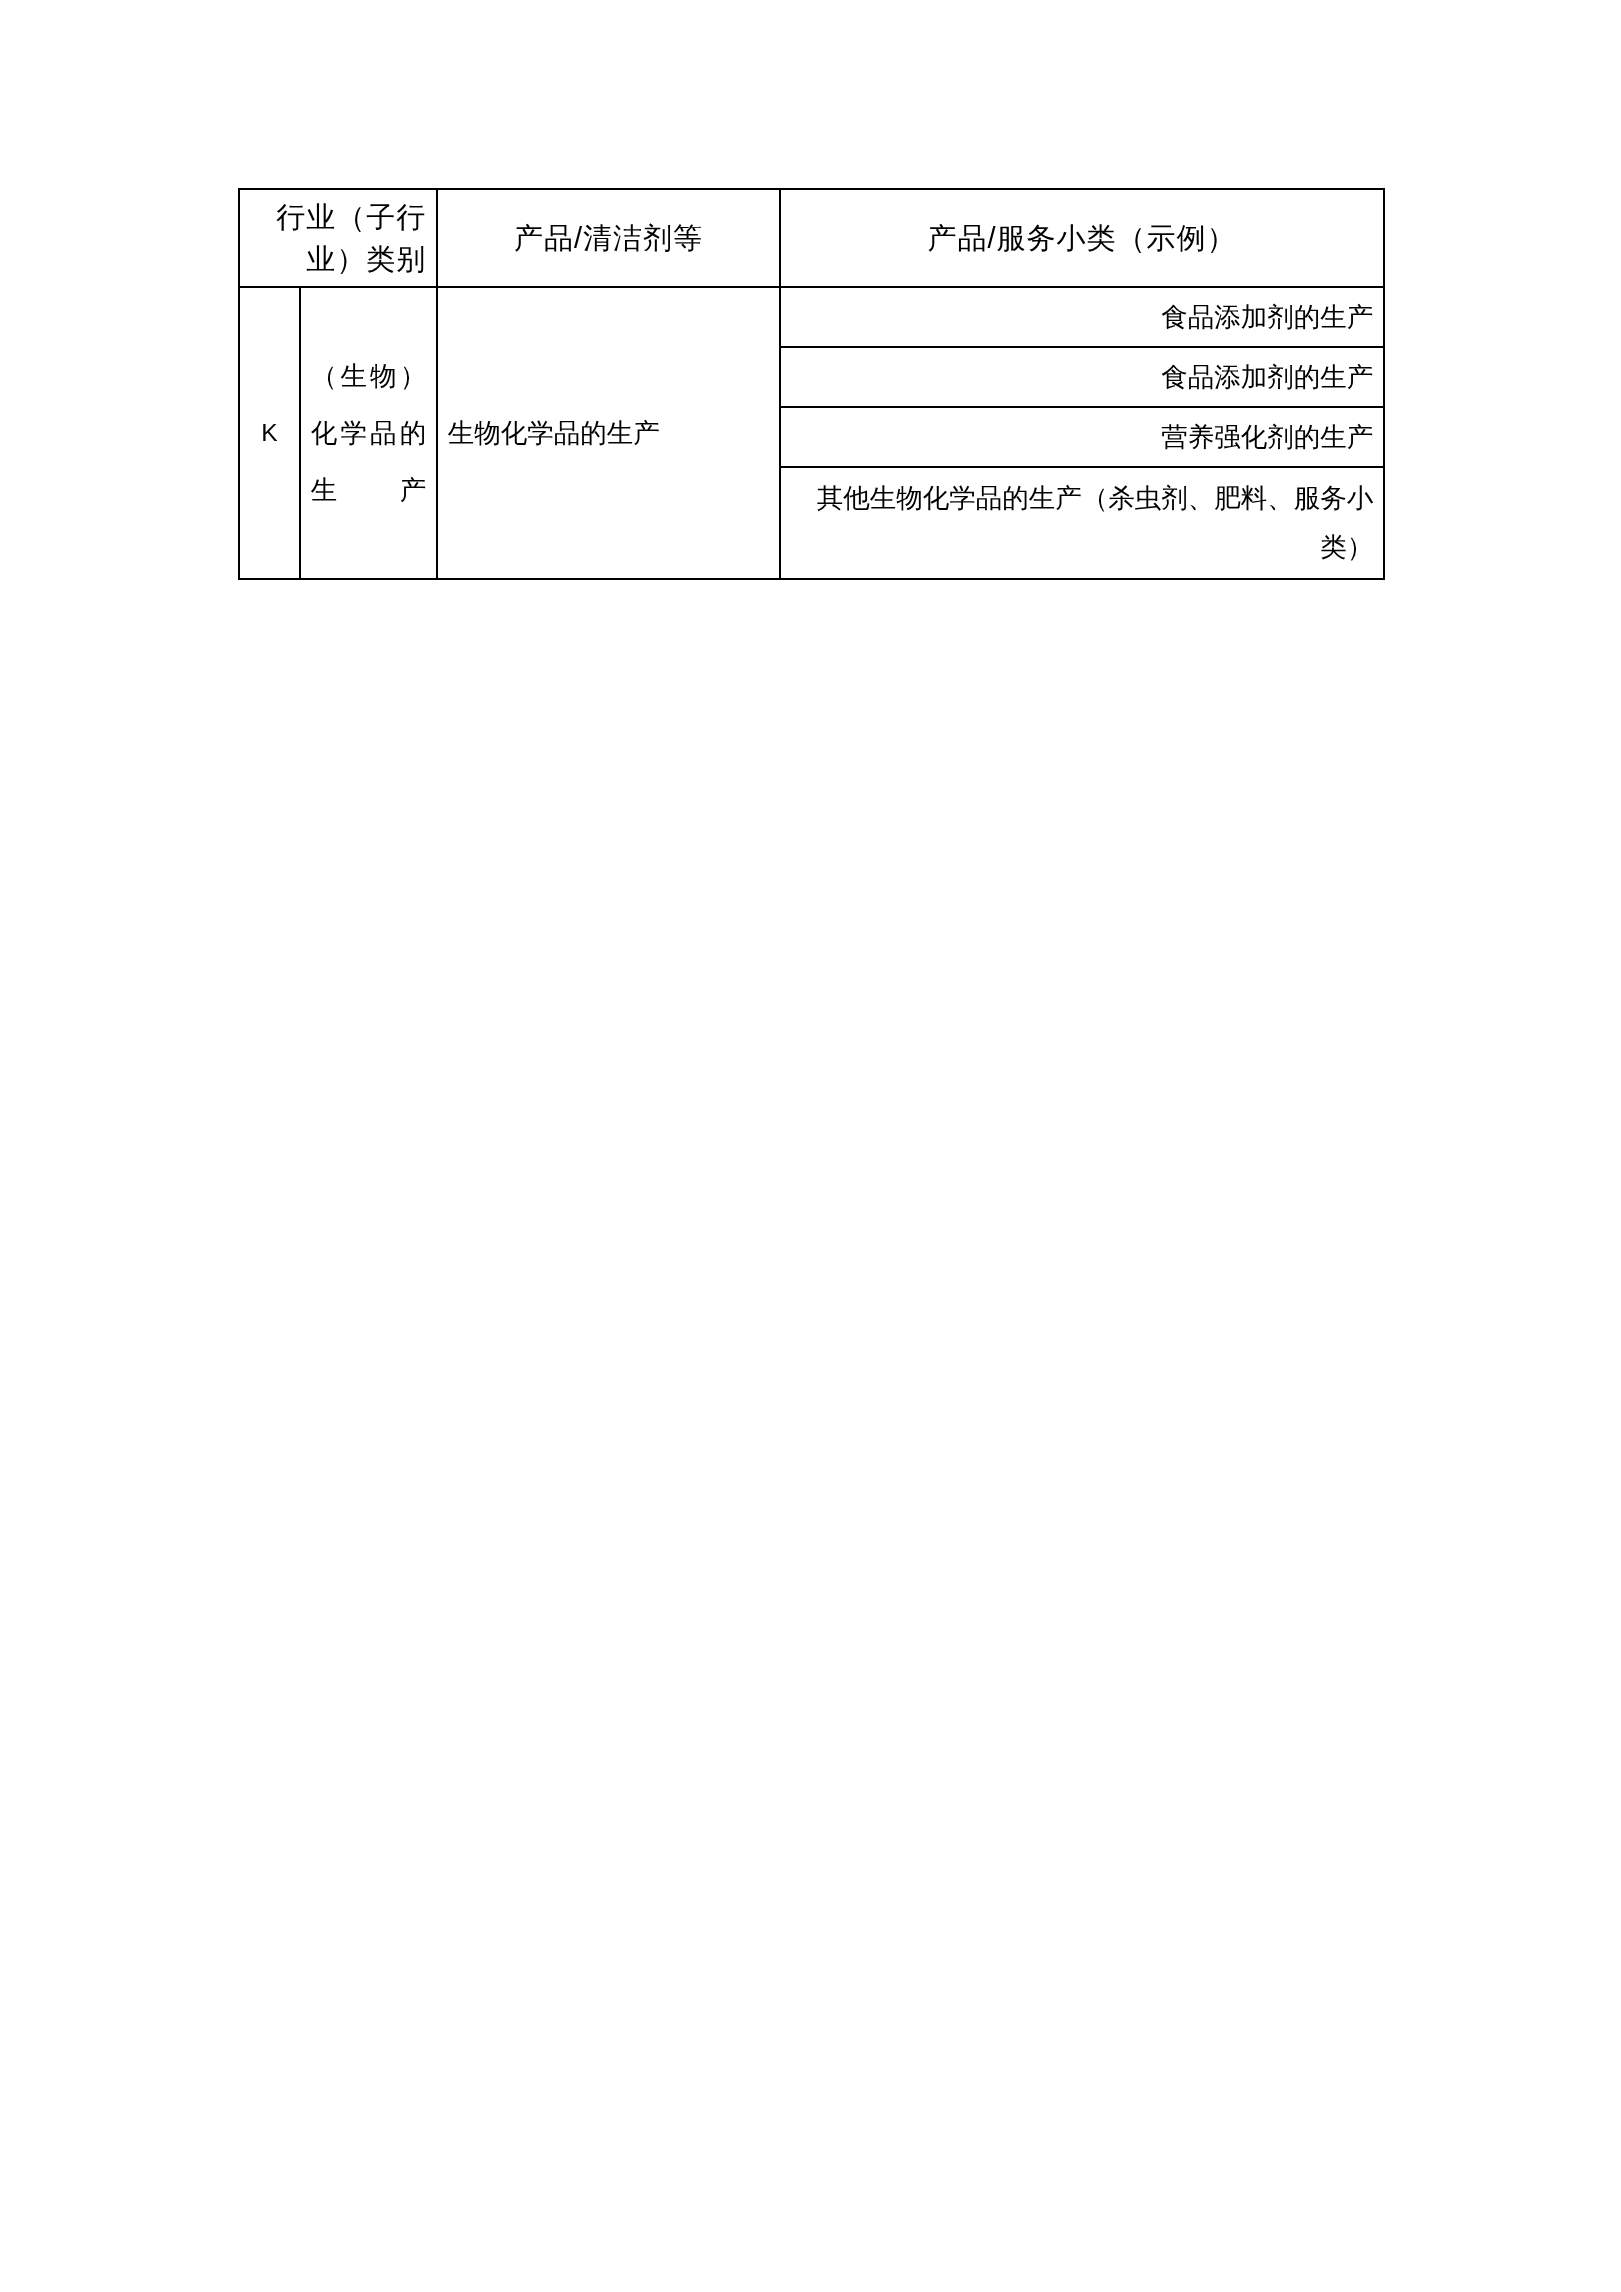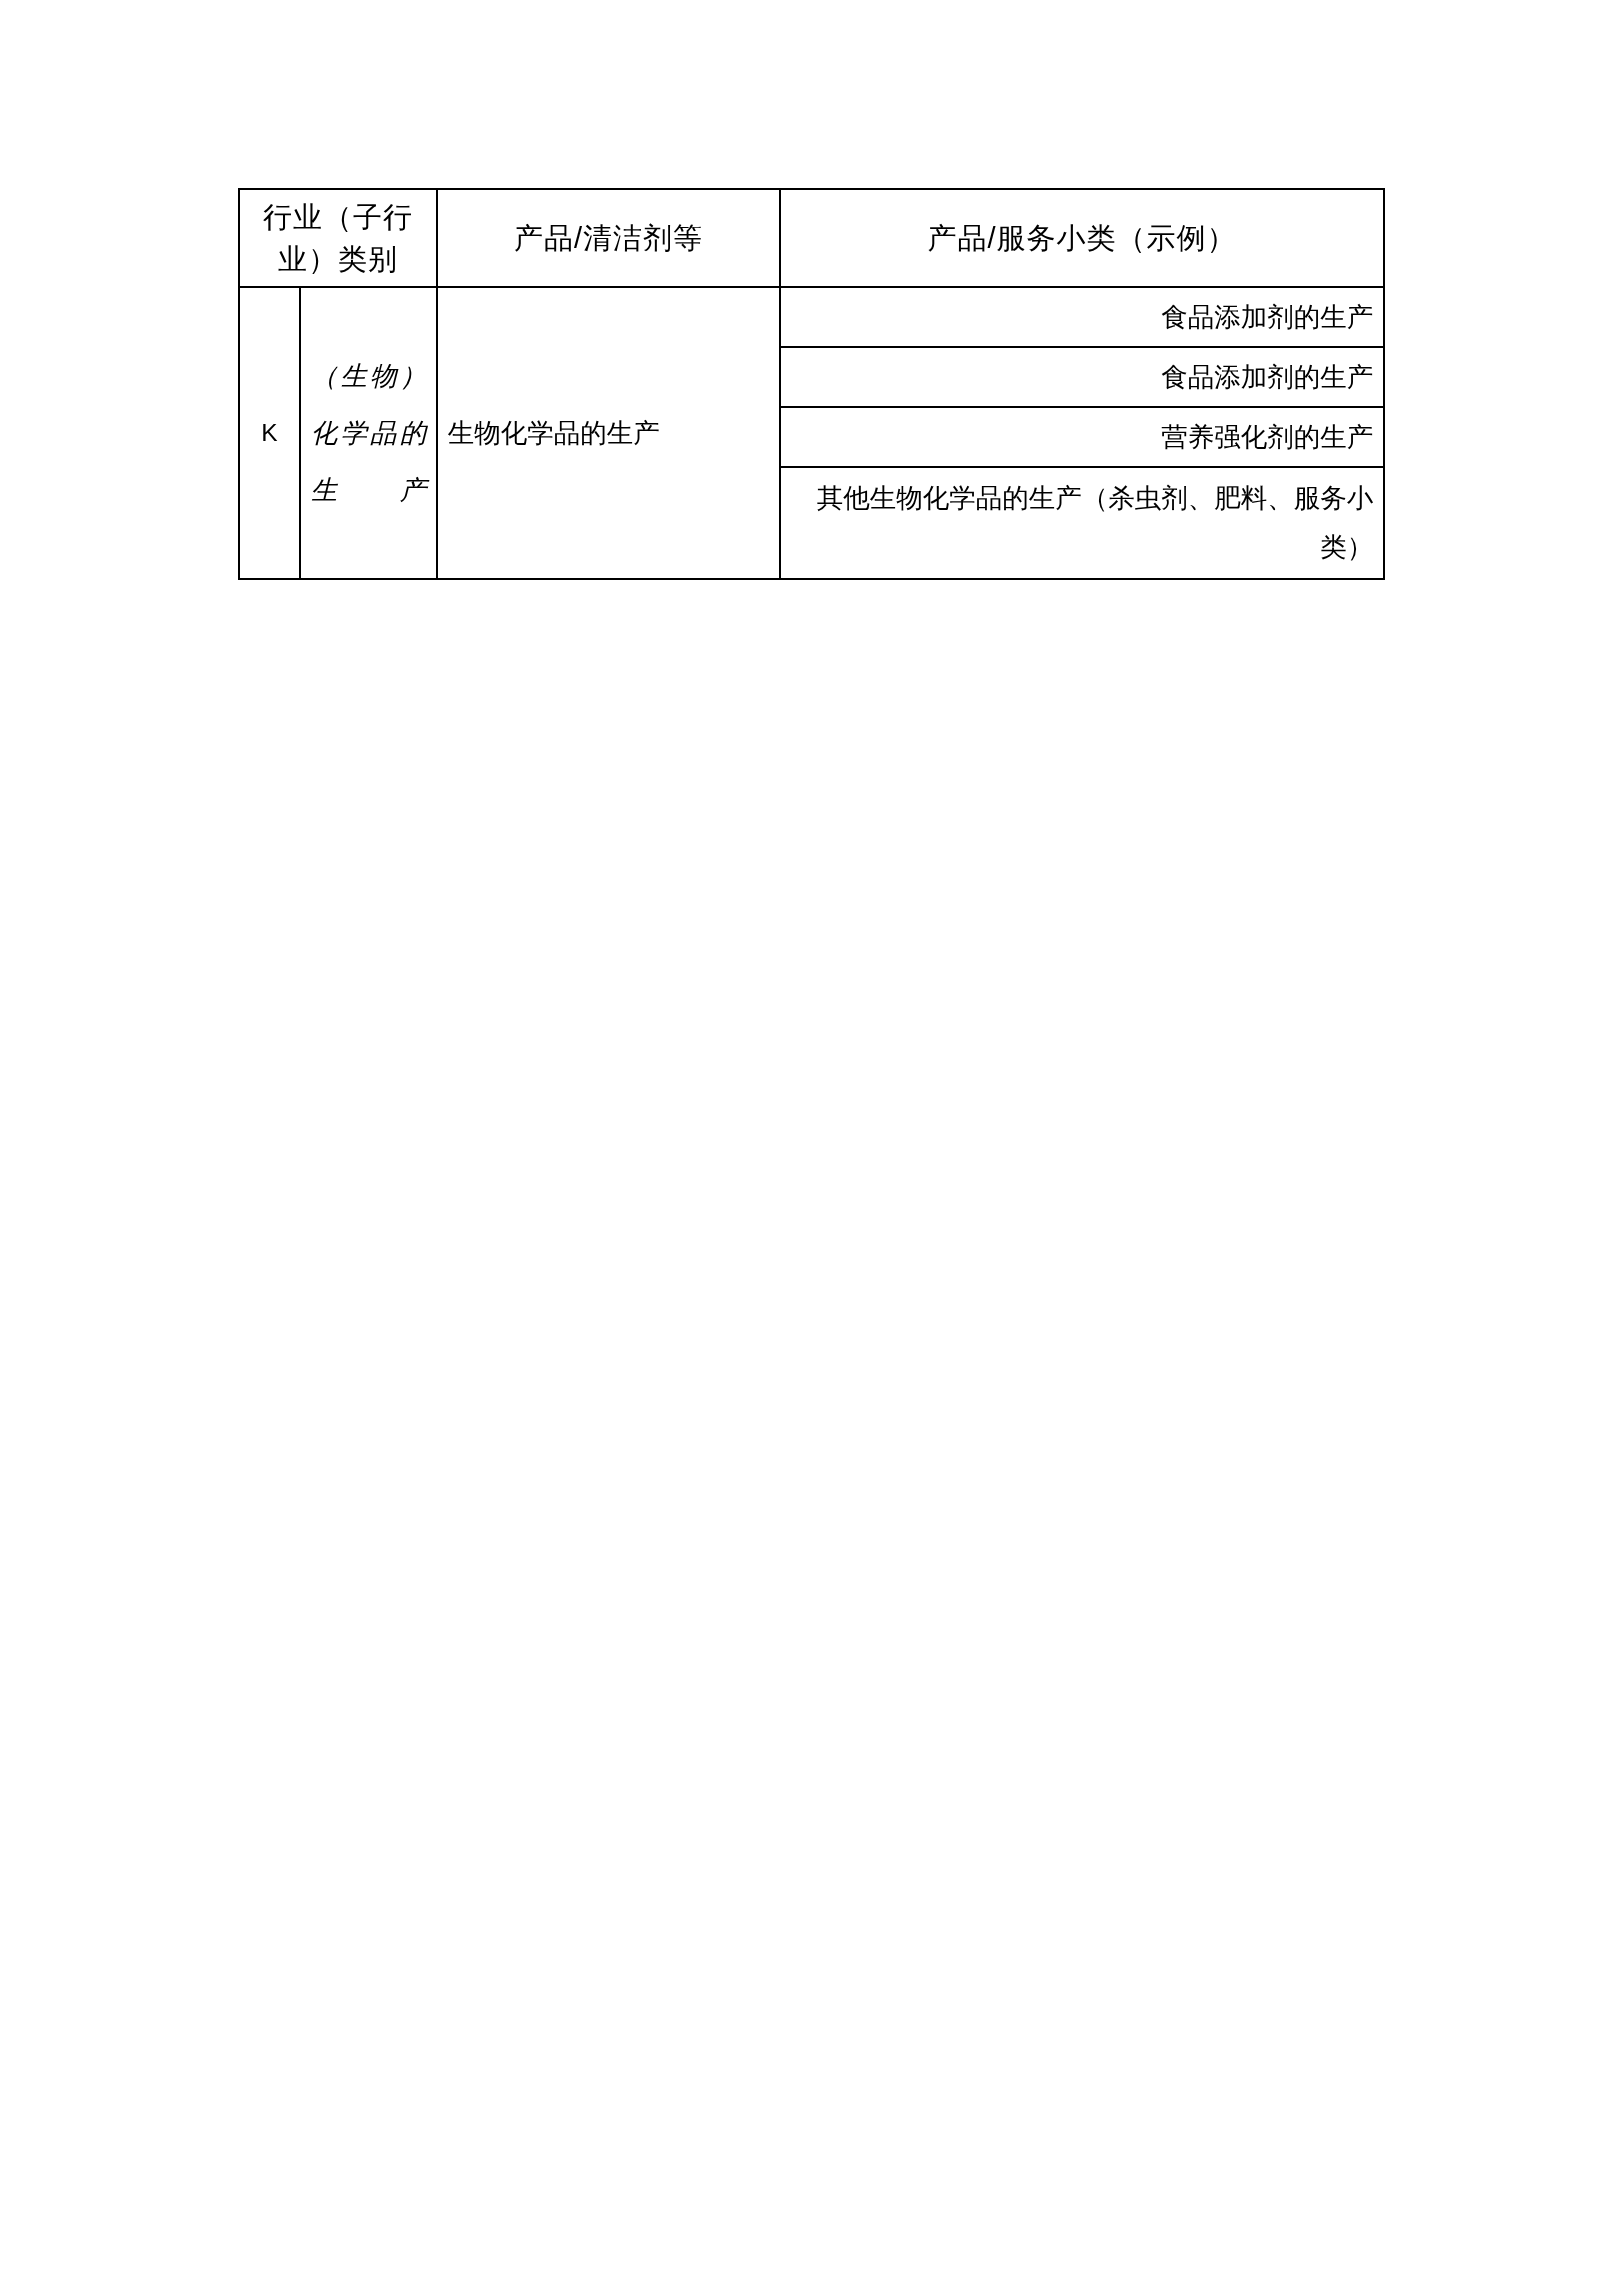--- a/index.html
+++ b/index.html
@@ -51,34 +51,34 @@
     font-family: "Liberation Sans", sans-serif;
     font-size: 29px;
     line-height: 1.45;
     letter-spacing: 1px;
     padding-top: 17.6px;
     padding-bottom: 17.6px;
   }
   .hdr-first {
     padding-left: 13.7px;
     padding-right: 13.7px;
+    text-align: right;
   }
   .cell-code {
     text-align: center;
     font-family: "Liberation Sans", sans-serif;
     font-size: 24.5px;
   }
   .cell-sub {
     text-align: justify;
     text-align-last: justify;
     font-size: 26.5px;
     line-height: 2.15;
     padding-left: 15.7px;
     padding-right: 15.7px;
-    font-style: italic;
   }
   .cell-cat {
     text-align: left;
     font-size: 26.5px;
     line-height: 1.6;
   }
   .cell-item {
     text-align: right;
     font-size: 26.5px;
     line-height: 1.75;

